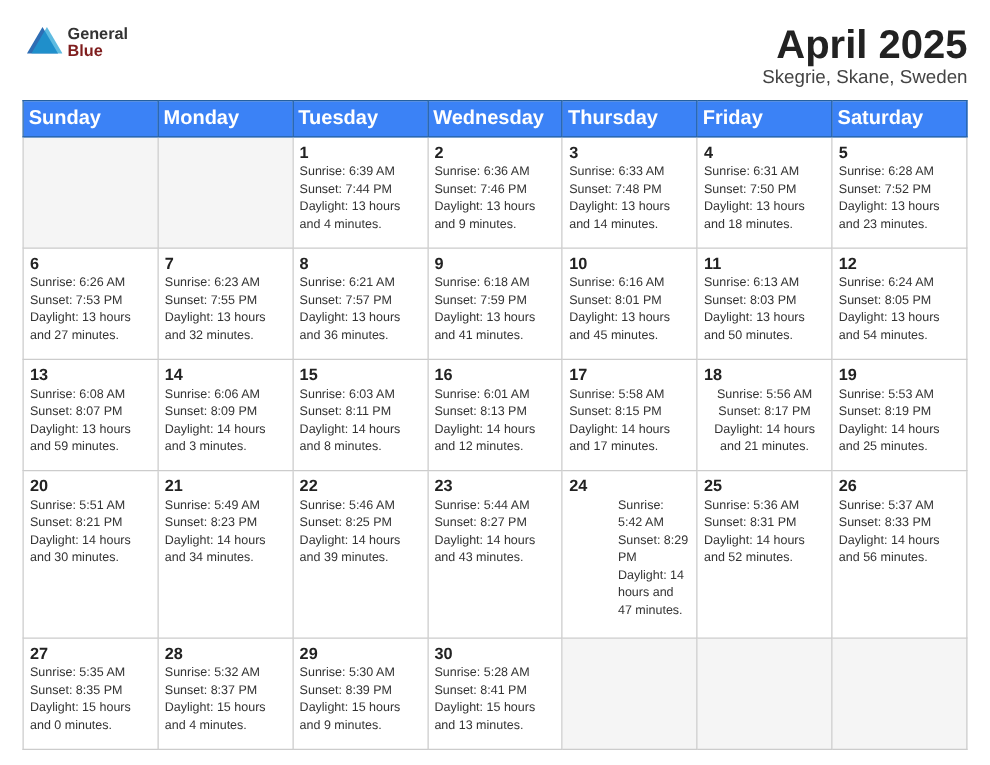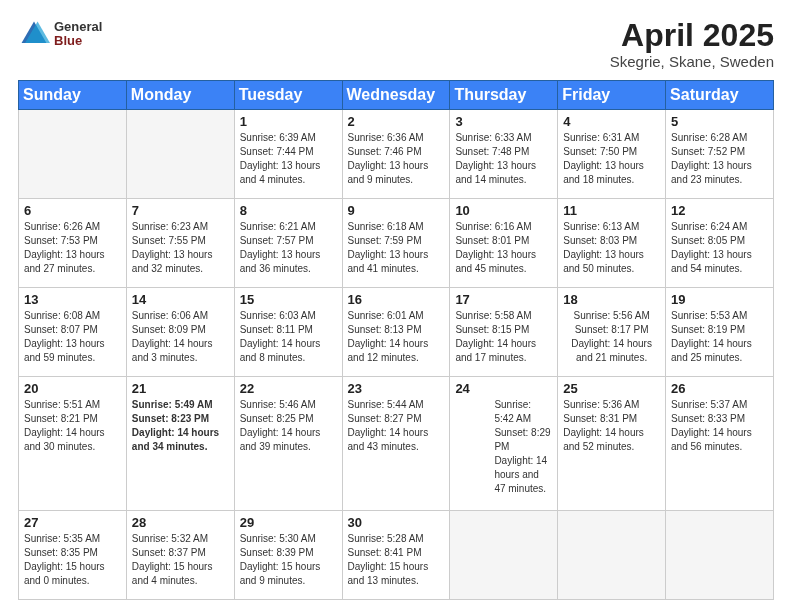--- a/index.html
+++ b/index.html
@@ -257,21 +257,21 @@
         </tr>
         <tr>
           <td>
             <span class="day-number">20</span>
             <div class="day-info" style="white-space: pre-line;">Sunrise: 5:51 AM
 Sunset: 8:21 PM
 Daylight: 14 hours and 30 minutes.</div>
           </td>
           <td>
             <span class="day-number">21</span>
-            <div class="day-info" style="white-space: pre-line; font-weight: bold;">Sunrise: 5:49 AM
+            <div class="day-info" style="white-space: pre-line;">Sunrise: 5:49 AM
 Sunset: 8:23 PM
 Daylight: 14 hours and 34 minutes.</div>
           </td>
           <td>
             <span class="day-number">22</span>
             <div class="day-info" style="white-space: pre-line;">Sunrise: 5:46 AM
 Sunset: 8:25 PM
 Daylight: 14 hours and 39 minutes.</div>
           </td>
           <td>

